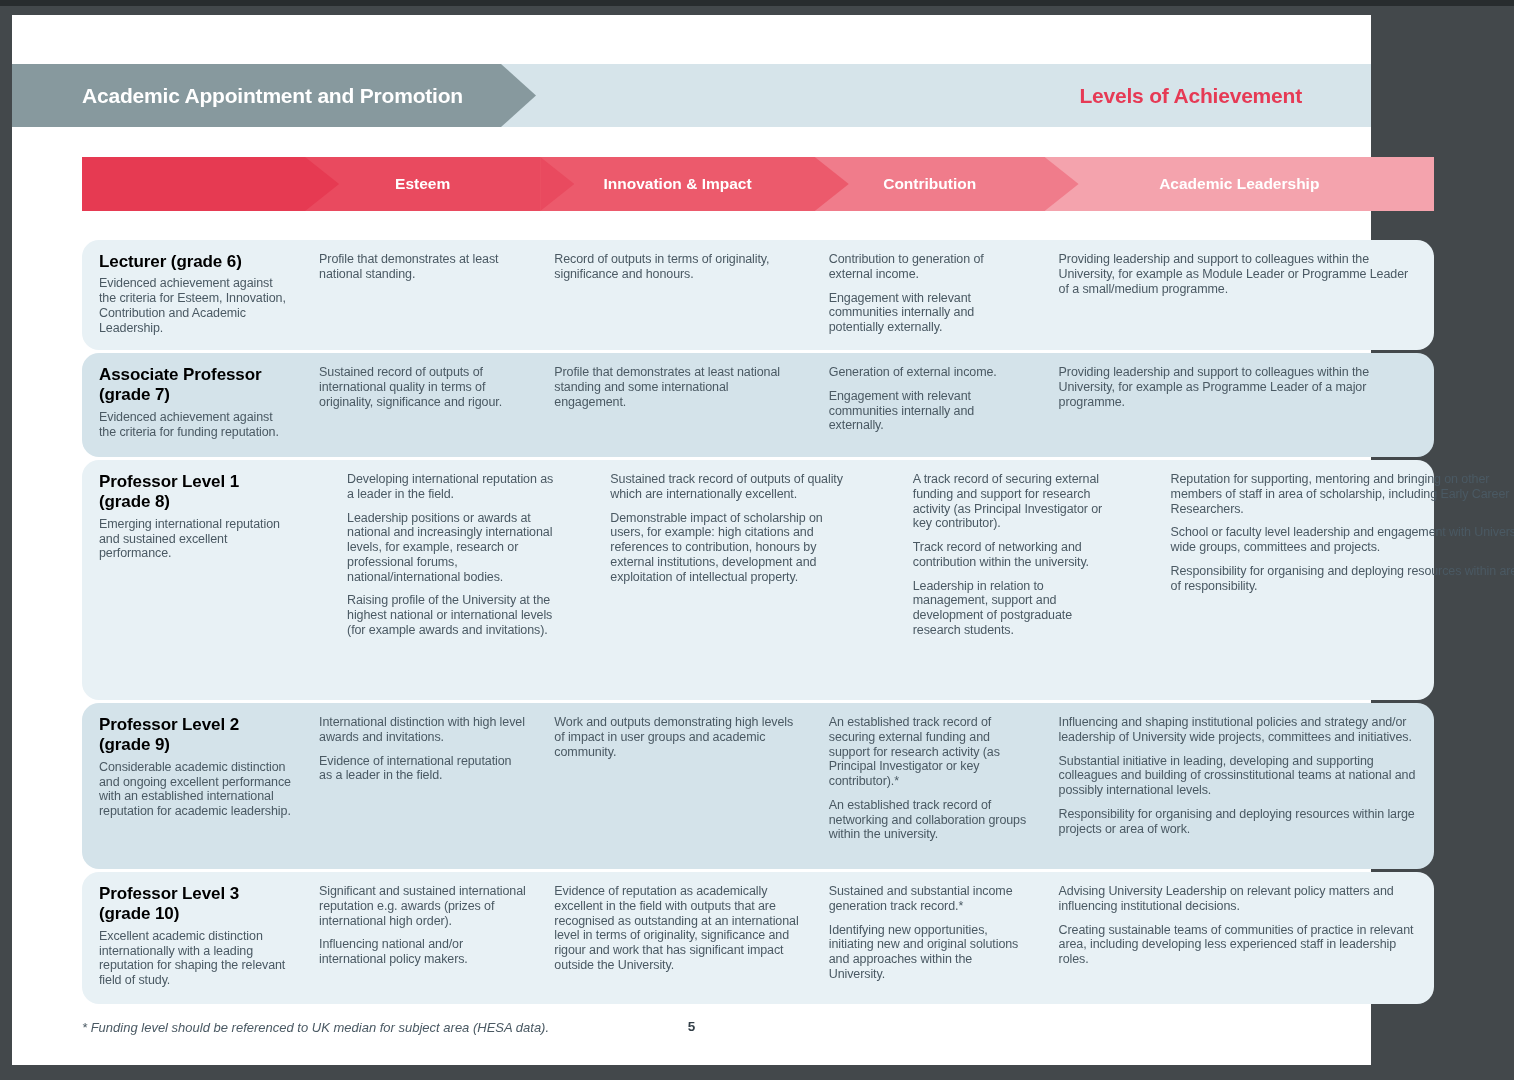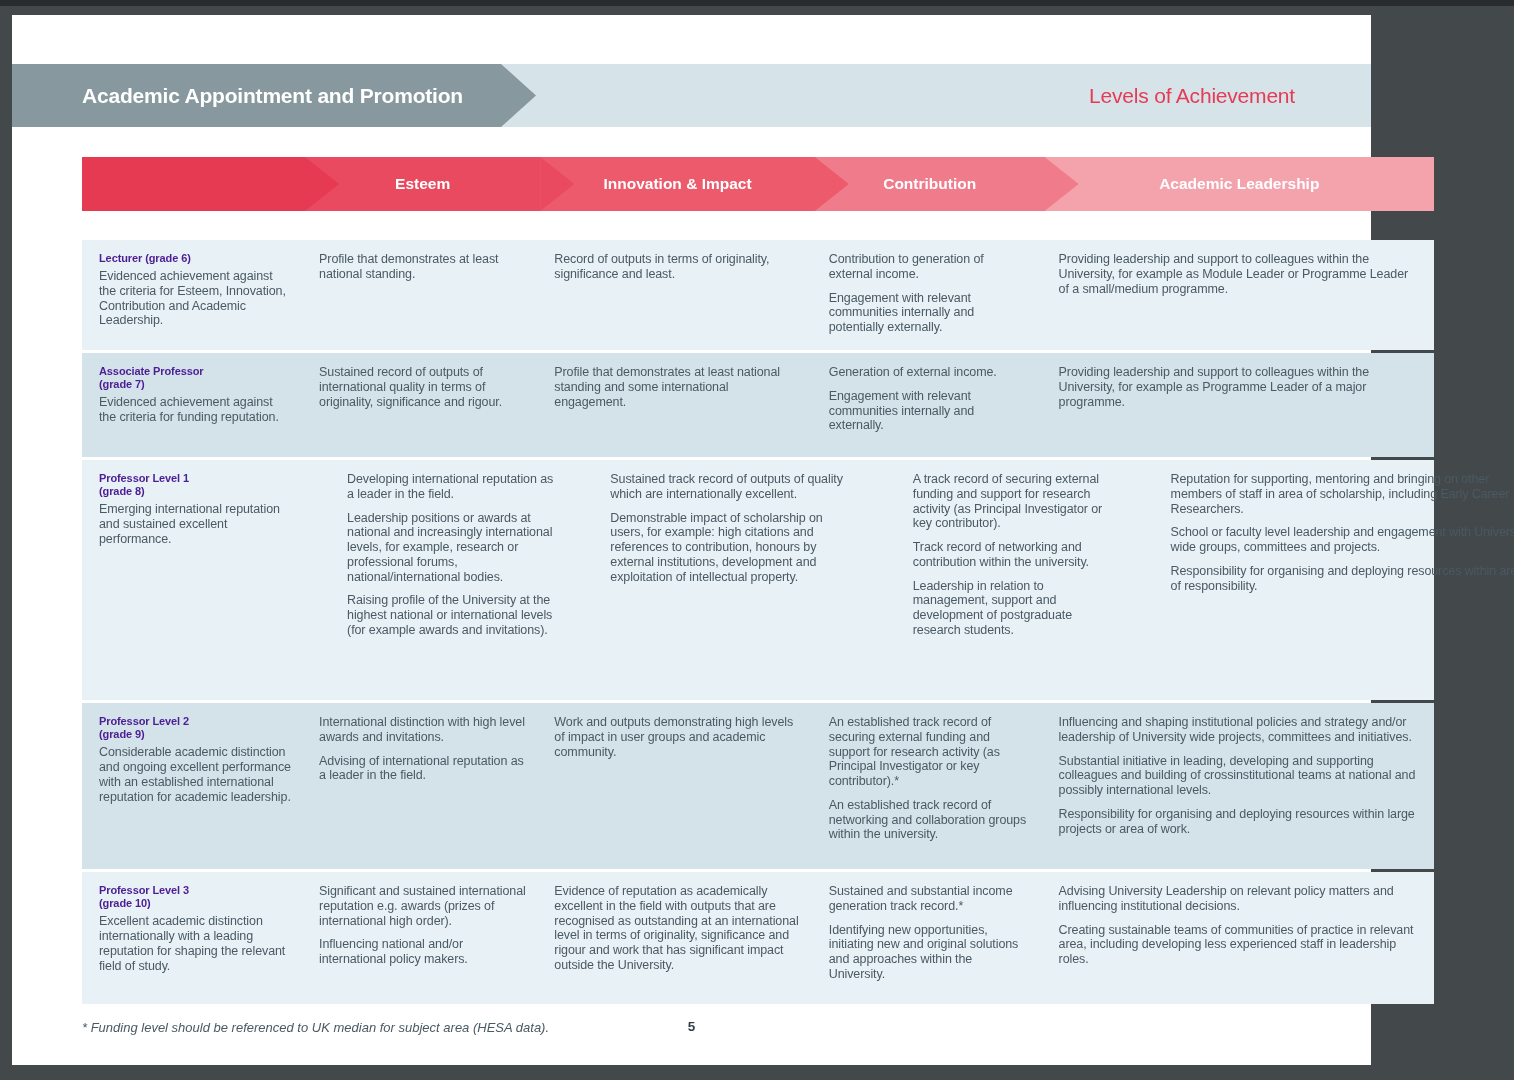--- a/index.html
+++ b/index.html
@@ -15,26 +15,26 @@
   }
   
   .banner{position:absolute;left:0;top:49px;width:100%;height:63px;background:#d6e4ea;}
   .banner-arrow{
     position:absolute;left:0;top:0;height:100%;width:524px;background:#87999e;
     clip-path:polygon(0 0,489px 0,100% 50%,489px 100%,0 100%);
     display:flex;align-items:center;
   }
   .banner-title{color:#ffffff;font-weight:bold;font-size:21px;padding-left:70px;letter-spacing:-0.2px;}
   .banner-right{
-    position:absolute;right:76px;top:0;height:100%;display:flex;align-items:center;
-    color:#e63a55;font-weight:normal;font-size:21px;letter-spacing:-0.2px;
+    position:absolute;right:69px;top:0;height:100%;display:flex;align-items:center;
+    color:#e63a55;font-weight:bold;font-size:21px;letter-spacing:-0.2px;
   }
   
   .content{position:absolute;left:70px;top:142px;width:1352px;}
-  .grid5{display:grid;grid-template-columns:16.5% 17.4% 20.3% 17% 28.8%;}
+  .grid5{display:grid;grid-template-columns:16.5% 17.4% 20.3% 17% 28.8%;border-radius:17px;}
   
   .chevrons{height:54px;}
   .chev{position:relative;display:flex;align-items:center;justify-content:center;
         color:#ffffff;font-weight:bold;font-size:15.5px;}
   .chev .tip{
     position:absolute;left:100%;top:0;width:34px;height:100%;z-index:2;
     clip-path:polygon(0 0,100% 50%,0 100%);
   }
   .chev0,.chev0 .tip{background:#e63a52;}
   .chev1,.chev1 .tip{background:#e94a5f;}
@@ -49,21 +49,21 @@
   .trow:nth-of-type(1){min-height:110px;}
   .trow:nth-of-type(2){min-height:104px;}
   .trow:nth-of-type(3){min-height:240px;gap:28px;}
   .trow:nth-of-type(4){min-height:166px;}
   .trow:nth-of-type(5){min-height:132px;}
   .cell{padding:12px 14px 12px 14px;color:#4a5963;font-size:12.5px;line-height:1.18;letter-spacing:-0.1px;}
   .cell.c0{padding-left:17px;}
   .cell p{margin:0 0 9px 0;}
   .cell p:last-child{margin-bottom:0;}
   .row-title{
-    font-weight:bold;color:#4c1d95;font-size:11px;line-height:1.2;
+    font-weight:bold;color:#000000;font-size:17px;line-height:1.2;
     white-space:pre-line;margin:0 0 4px 0;
   }
   
   .footnote{
     position:absolute;left:70px;top:1005px;font-style:italic;font-size:13px;color:#4a5963;
   }
   .pagenum{
     position:absolute;left:50%;transform:translateX(-50%);top:1004px;
     font-weight:bold;font-size:13.5px;color:#333f48;
   }
@@ -110,21 +110,21 @@
 
       <div class="grid5 trow light">
         <div class="cell c0">
           <div class="row-title">Lecturer (grade 6)</div>
           <p>Evidenced achievement against the criteria for Esteem, Innovation, Contribution and Academic Leadership.</p>
         </div>
         <div class="cell">
           <p>Profile that demonstrates at least national standing.</p>
         </div>
         <div class="cell">
-          <p>Record of outputs in terms of originality, significance and least.</p>
+          <p>Record of outputs in terms of originality, significance and honours.</p>
         </div>
         <div class="cell">
           <p>Contribution to generation of external income.</p>
           <p>Engagement with relevant communities internally and potentially externally.</p>
         </div>
         <div class="cell">
           <p>Providing leadership and support to colleagues within the University, for example as Module Leader or Programme Leader of a small/medium programme.</p>
         </div>
       </div>
 
@@ -177,21 +177,21 @@
       </div>
 
       <div class="grid5 trow shaded">
         <div class="cell c0">
           <div class="row-title">Professor Level 2
 (grade 9)</div>
           <p>Considerable academic distinction and ongoing excellent performance with an established international reputation for academic leadership.</p>
         </div>
         <div class="cell">
           <p>International distinction with high level awards and invitations.</p>
-          <p>Advising of international reputation as a leader in the field.</p>
+          <p>Evidence of international reputation as a leader in the field.</p>
         </div>
         <div class="cell">
           <p>Work and outputs demonstrating high levels of impact in user groups and academic community.</p>
         </div>
         <div class="cell">
           <p>An established track record of securing external funding and support for research activity (as Principal Investigator or key contributor).*</p>
           <p>An established track record of networking and collaboration groups within the university.</p>
         </div>
         <div class="cell">
           <p>Influencing and shaping institutional policies and strategy and/or leadership of University wide projects, committees and initiatives.</p>

